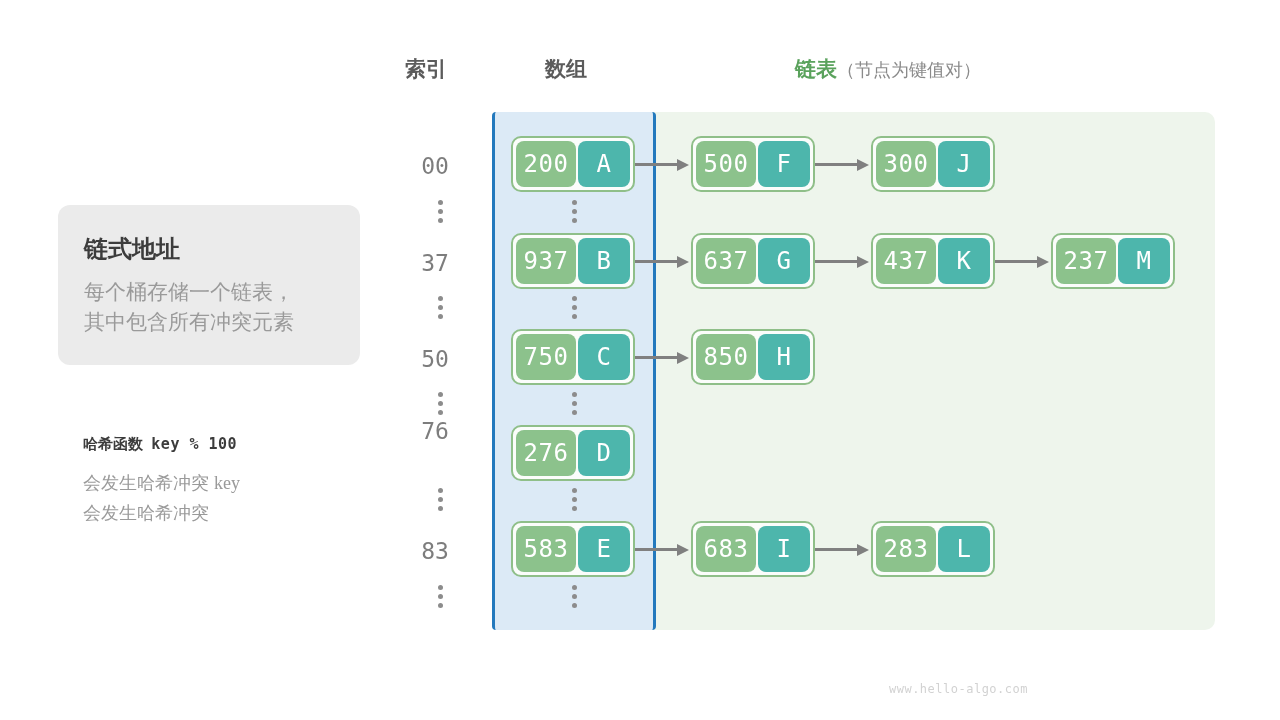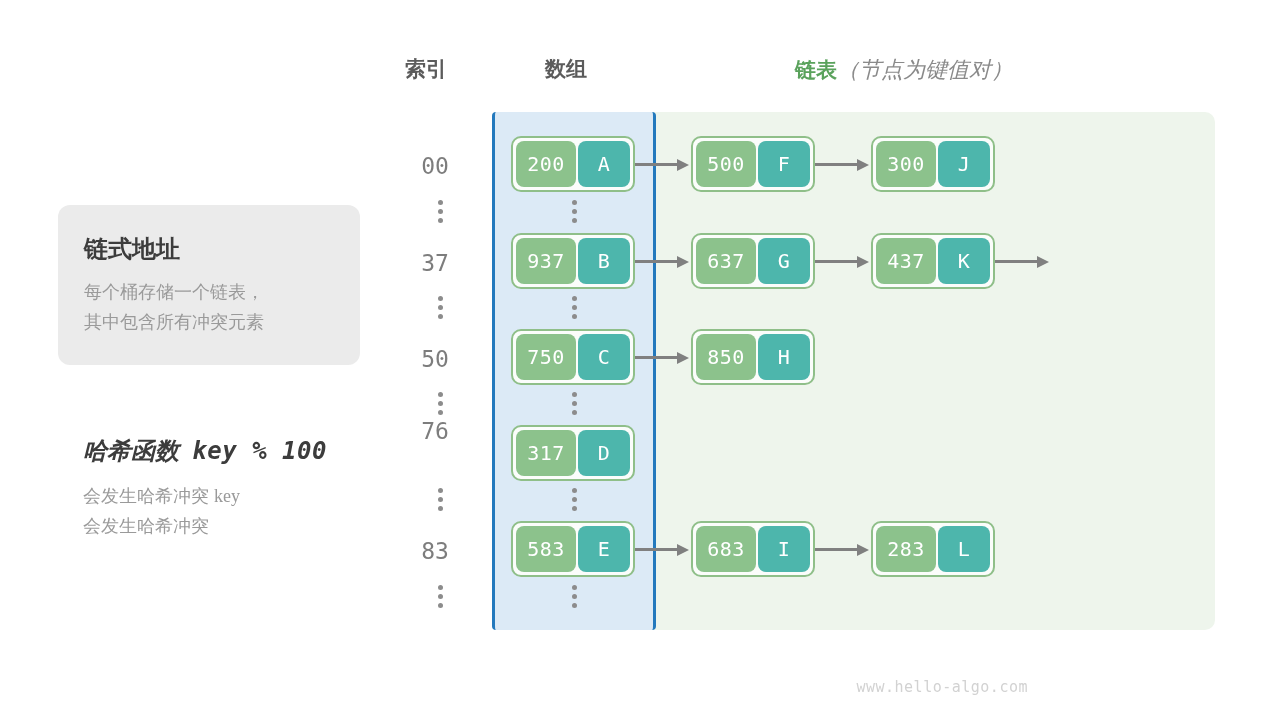--- a/index.html
+++ b/index.html
@@ -29,22 +29,21 @@
     color: #5b5b5b;
     white-space: nowrap;
   }
   #hdr-index { left: 405px; top: 55px; }
   #hdr-array { left: 545px; top: 55px; }
   #hdr-list  { left: 795px; top: 55px; }
   #hdr-list .accent { color: #5aa25c; font-weight: bold; }
   #hdr-list .note {
     color: #8a8a8a;
     font-weight: normal;
-    font-size: 22px;
-    font-style: italic;
+    font-size: 18px;
   }
 
   
   #info-card {
     position: absolute;
     left: 58px;
     top: 205px;
     width: 302px;
     height: 160px;
     background: #ebebeb;
@@ -55,38 +54,37 @@
     left: 26px;
     top: 28px;
     font-size: 24px;
     font-weight: bold;
     color: #3c3c3c;
   }
   #info-card .card-body {
     position: absolute;
     left: 26px;
     top: 72px;
-    font-size: 18px;
+    font-size: 21px;
     line-height: 30px;
     color: #9a9a9a;
   }
 
   
   #hash-block {
     position: absolute;
     left: 83px;
     top: 435px;
     width: 300px;
   }
   #hash-block .hash-title {
-    font-size: 24px;
+    font-size: 15px;
     font-weight: bold;
     color: #3c3c3c;
     white-space: nowrap;
-    font-style: italic;
   }
   #hash-block .hash-title .mono {
     font-family: "DejaVu Sans Mono", "Liberation Mono", monospace;
     font-weight: bold;
     letter-spacing: 0.5px;
   }
   #hash-block .hash-body {
     margin-top: 14px;
     font-size: 18px;
     line-height: 30px;
@@ -162,21 +160,21 @@
     height: 56px;
   }
   .cell {
     display: flex;
     align-items: center;
     justify-content: center;
     height: 46px;
     border-radius: 8px;
     color: #ffffff;
     font-family: "DejaVu Sans Mono", "Liberation Mono", monospace;
-    font-size: 20px;
+    font-size: 24px;
     letter-spacing: 0.5px;
   }
   .cell.key {
     width: 60px;
     background: #8cc28c;
     margin-right: 2px;
   }
   .cell.val {
     width: 52px;
     background: #4db6ac;
@@ -206,21 +204,21 @@
     border-bottom: 6px solid transparent;
     border-left: 12px solid #808080;
   }
 
   
   #watermark {
     position: absolute;
     right: 48px;
     bottom: 24px;
     font-family: "DejaVu Sans Mono", "Liberation Mono", monospace;
-    font-size: 15px;
+    font-size: 12px;
     color: #d2d2d2;
     letter-spacing: 0.5px;
   }
 </style>
 </head>
 <body>
 
 <div class="stage">
 
   <div class="hdr" id="hdr-index">索引</div>
@@ -311,20 +309,24 @@
           <span class="head"></span>
         </div>
         <div class="node">
           <div class="cell key">437</div>
           <div class="cell val">K</div>
         </div>
         <div class="arrow">
           <span class="shaft"></span>
           <span class="head"></span>
         </div>
+        <div class="node">
+          <div class="cell key">237</div>
+          <div class="cell val">M</div>
+        </div>
       </div>
       <div class="idx-label" style="left: 405px; top: 346px;">50</div>
       <div class="dots" style="left: 434px; top: 392px;">
         <i></i>
         <i></i>
         <i></i>
       </div>
       <div class="dots" style="left: 568px; top: 392px;">
         <i></i>
         <i></i>
@@ -350,21 +352,21 @@
         <i></i>
         <i></i>
       </div>
       <div class="dots" style="left: 568px; top: 488px;">
         <i></i>
         <i></i>
         <i></i>
       </div>
       <div class="row" style="left: 511px; top: 425px;">
         <div class="node">
-          <div class="cell key">317</div>
+          <div class="cell key">276</div>
           <div class="cell val">D</div>
         </div>
       </div>
       <div class="idx-label" style="left: 405px; top: 538px;">83</div>
       <div class="dots" style="left: 434px; top: 585px;">
         <i></i>
         <i></i>
         <i></i>
       </div>
       <div class="dots" style="left: 568px; top: 585px;">

